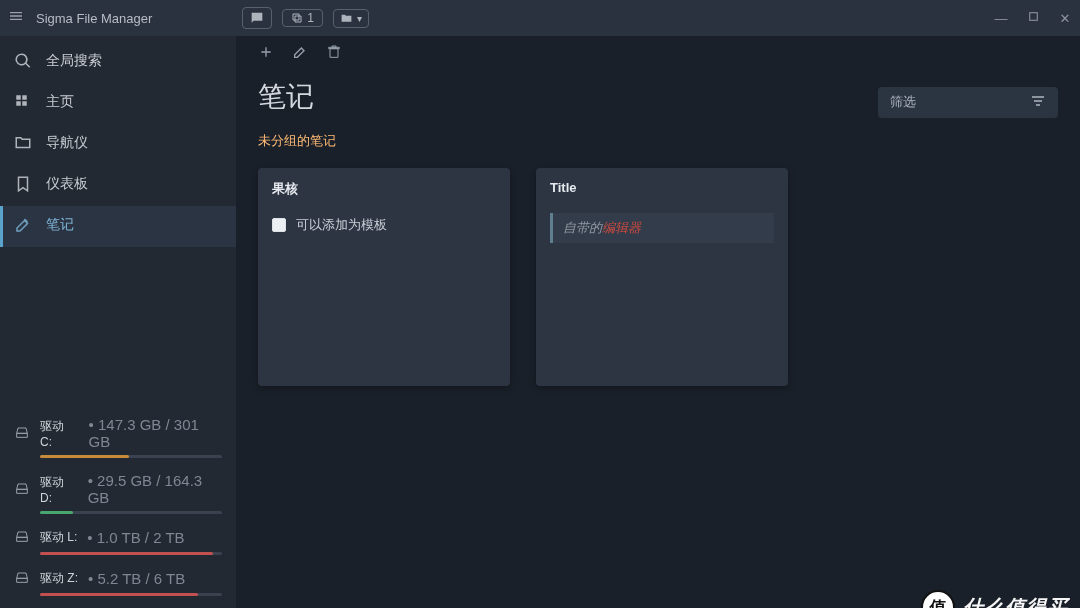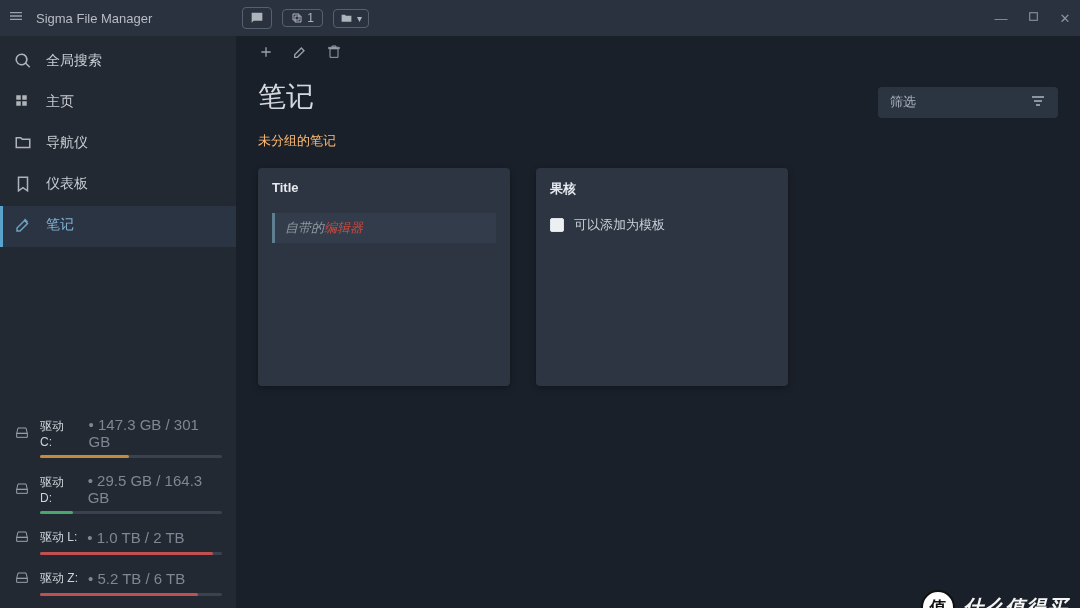--- a/index.html
+++ b/index.html
@@ -305,37 +305,37 @@
               <path d="M3 5h18v2H3zM6 11h12v2H6zM9 17h6v2H9z"></path>
             </svg>
         </span>
       </div>
     </div>
 
     <div class="subheading">未分组的笔记</div>
 
     <div class="cards">
       <div class="card">
-        <div class="card-title">Title</div>
-        <div class="card-body">
-          <div class="note-quote">
-            <span>自带的</span><span class="red">编辑器</span>
-          </div>
-        </div>
-      </div>
-
-      <div class="card">
         <div class="card-title">果核</div>
         <div class="card-body">
           <div class="checkbox-row">
             <span class="fake-check"></span>
             <span>可以添加为模板</span>
           </div>
         </div>
       </div>
+
+      <div class="card">
+        <div class="card-title">Title</div>
+        <div class="card-body">
+          <div class="note-quote">
+            <span>自带的</span><span class="red">编辑器</span>
+          </div>
+        </div>
+      </div>
     </div>
 
     <div class="watermark">
       <span class="wm-badge">值</span>
       <span class="wm-text">什么值得买</span>
     </div>
   </div>
 </div>
 
 </body></html>

